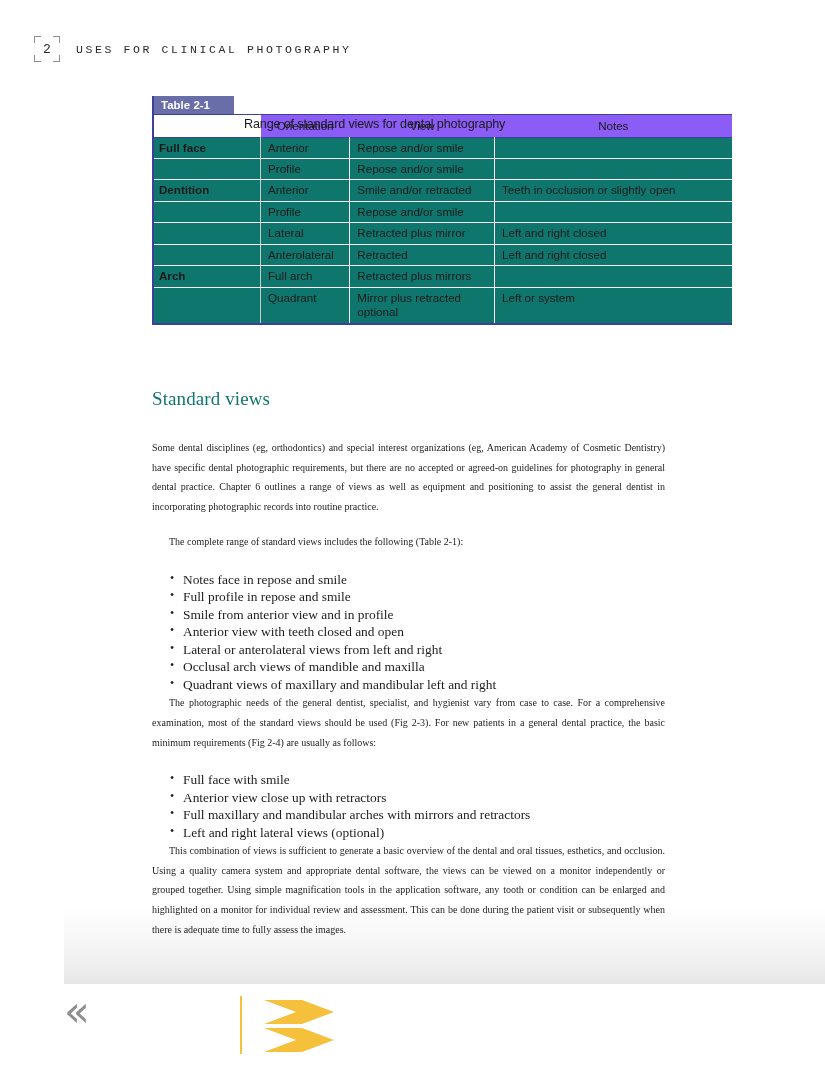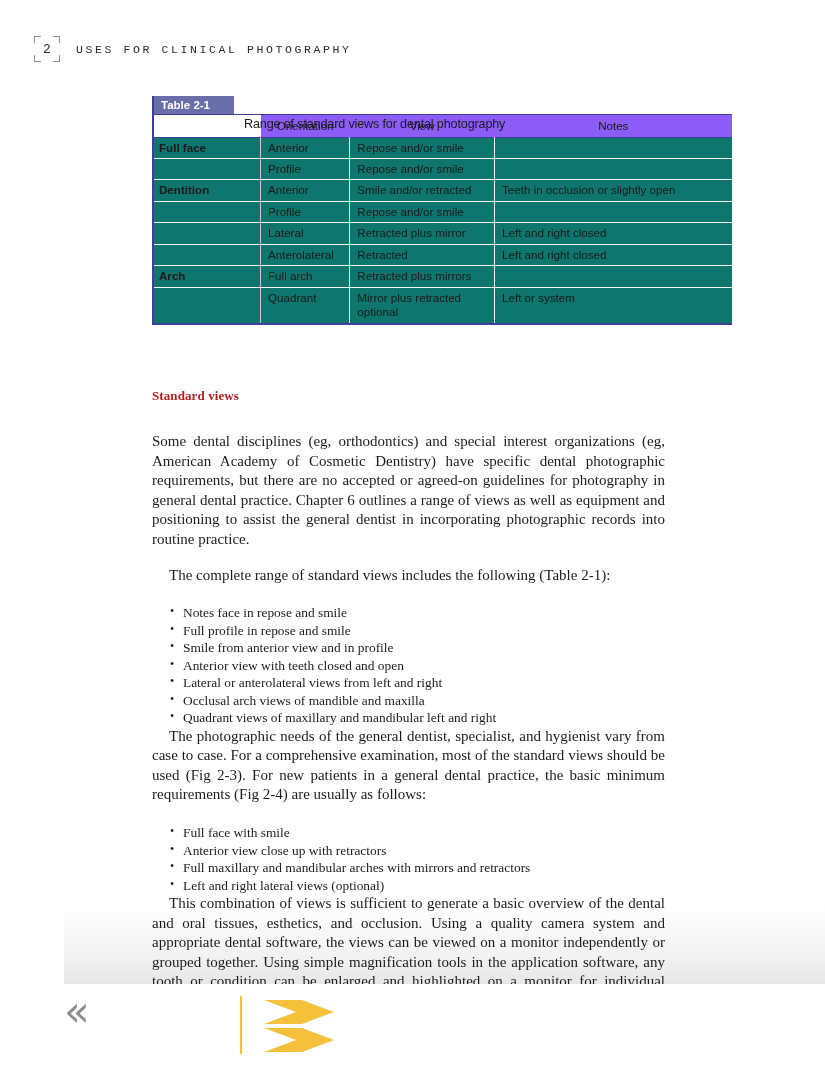--- a/index.html
+++ b/index.html
@@ -145,29 +145,29 @@
     height: 2px; background: #3c3f9c; width: 100%;
   }
 
   
   .content {
     position: absolute;
     left: 152px; top: 388px; width: 513px;
   }
   h2.sec {
     font-family: "Liberation Serif", serif;
-    font-weight: bold;
-    font-size: 13px;
-    color: #b91c1c;
+    font-weight: normal;
+    font-size: 19px;
+    color: #0f766e;
     margin: 0 0 28px 0;
     letter-spacing: 0.1px;
   }
   p.body {
     font-family: "Liberation Serif", serif;
-    font-size: 15px;
+    font-size: 10px;
     line-height: 19.6px;
     color: #1c1c1c;
     text-align: justify;
     margin: 0;
   }
   p.body.indent { text-indent: 17px; }
   p.body + p.body { margin-top: 16px; }
 
   ul.bl {
     list-style: none;

